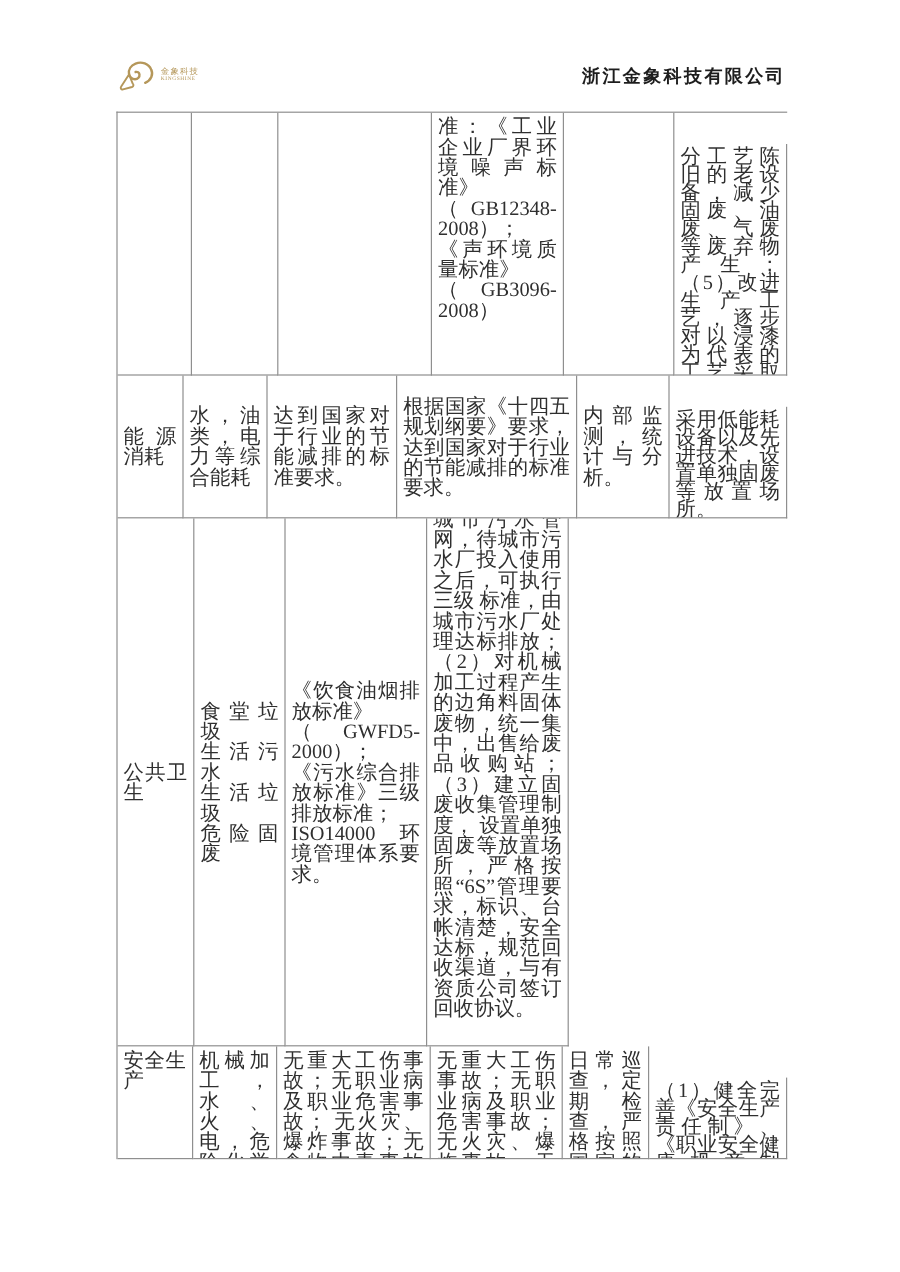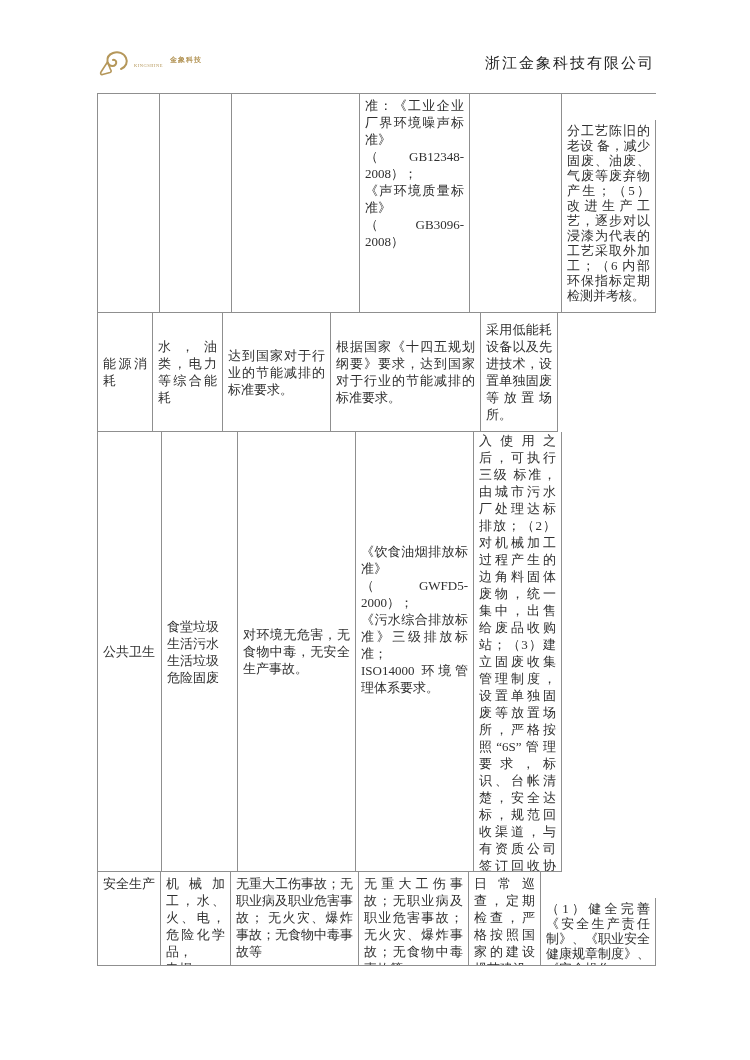--- a/index.html
+++ b/index.html
@@ -33,33 +33,32 @@
   }
   .logo svg { display: block; }
   .logo-txt {
     display: flex;
     flex-direction: column;
     line-height: 1.05;
     color: #b5975a;
   }
   .logo-cn {
     font-size: 7px;
-    font-weight: bold;
+    font-weight: normal;
     letter-spacing: 1px;
     white-space: nowrap;
-    margin-left: 36px;
   }
   .logo-en {
     font-size: 4.5px;
     letter-spacing: 0.5px;
     white-space: nowrap;
   }
   .company {
     font-size: 15px;
-    font-weight: normal;
+    font-weight: bold;
     letter-spacing: 2px;
     color: #1d1d1d;
   }
   
   .doc-table {
     position: absolute;
     left: 97px;
     top: 93px;
     width: 558px;
     border-top: 1px solid #8f8f8f;
@@ -71,21 +70,21 @@
   }
   .r0 { grid-template-columns: 62px 72px 128px 110px 92px 94px; height: 219px; }
   .r1 { grid-template-columns: 55px 70px 108px 150px 77px 98px; height: 119px; }
   .r2 { grid-template-columns: 64px 76px 118px 118px 88px 94px; height: 440px; }
   .r3 { grid-template-columns: 63px 70px 128px 110px 72px 115px; height: 94px; }
   .cell {
     box-sizing: border-box;
     border-right: 1px solid #8f8f8f;
     border-bottom: 1px solid #8f8f8f;
     padding: 3px 5px;
-    font-size: 13px;
+    font-size: 17px;
     line-height: 17px;
     text-align: justify;
     text-justify: inter-ideograph;
     white-space: pre-wrap;
     word-break: break-word;
     overflow: hidden;
     display: flex;
     flex-direction: column;
     justify-content: center;
   }
@@ -134,30 +133,30 @@
 （GB3096-2008）</div>
       <div class="cell"></div>
       <div class="cell">分工艺陈旧的老设 备，减少固废、油废、气废等废弃物产生；（5）改进生产工艺，逐步对以浸漆为代表的工艺采取外加工；（6 内部环保指标定期检测并考核。</div>
     </div>
 
     <div class="trow r1">
       <div class="cell">能源消耗</div>
       <div class="cell">水，油类，电力等综合能耗</div>
       <div class="cell">达到国家对于行业的节能减排的标准要求。</div>
       <div class="cell">根据国家《十四五规划纲要》要求，达到国家对于行业的节能减排的标准要求。</div>
+      <div class="cell">内部监测，统计与分析。</div>
       <div class="cell">采用低能耗设备以及先进技术，设置单独固废等放置场所。</div>
     </div>
 
     <div class="trow r2">
       <div class="cell">公共卫生</div>
       <div class="cell">食堂垃圾
 生活污水
 生活垃圾
 危险固废</div>
-      <div class="cell">对环境无危害，无食物中毒，无安全生产事故。</div>
       <div class="cell">《饮食油烟排放标准》
 （GWFD5-2000）；
 《污水综合排放标准》三级排放标准；
 ISO14000 环境管理体系要求。</div>
       <div class="cell">（1）生活污水经处理后入城市污水管网，待城市污水厂投入使用之后，可执行三级 标准，由城市污水厂处理达标排放；（2）对机械加工过程产生的边角料固体废物，统一集中，出售给废品收购站；（3）建立固废收集管理制度， 设置单独固废等放置场所，严格按照“6S”管理要求，标识、台帐清楚，安全达标，规范回收渠道，与有资质公司签订回收协议。</div>
     </div>
 
     <div class="trow r3">
       <div class="cell">安全生产</div>
       <div class="cell">机械加工，水、火、电，危险化学品，

